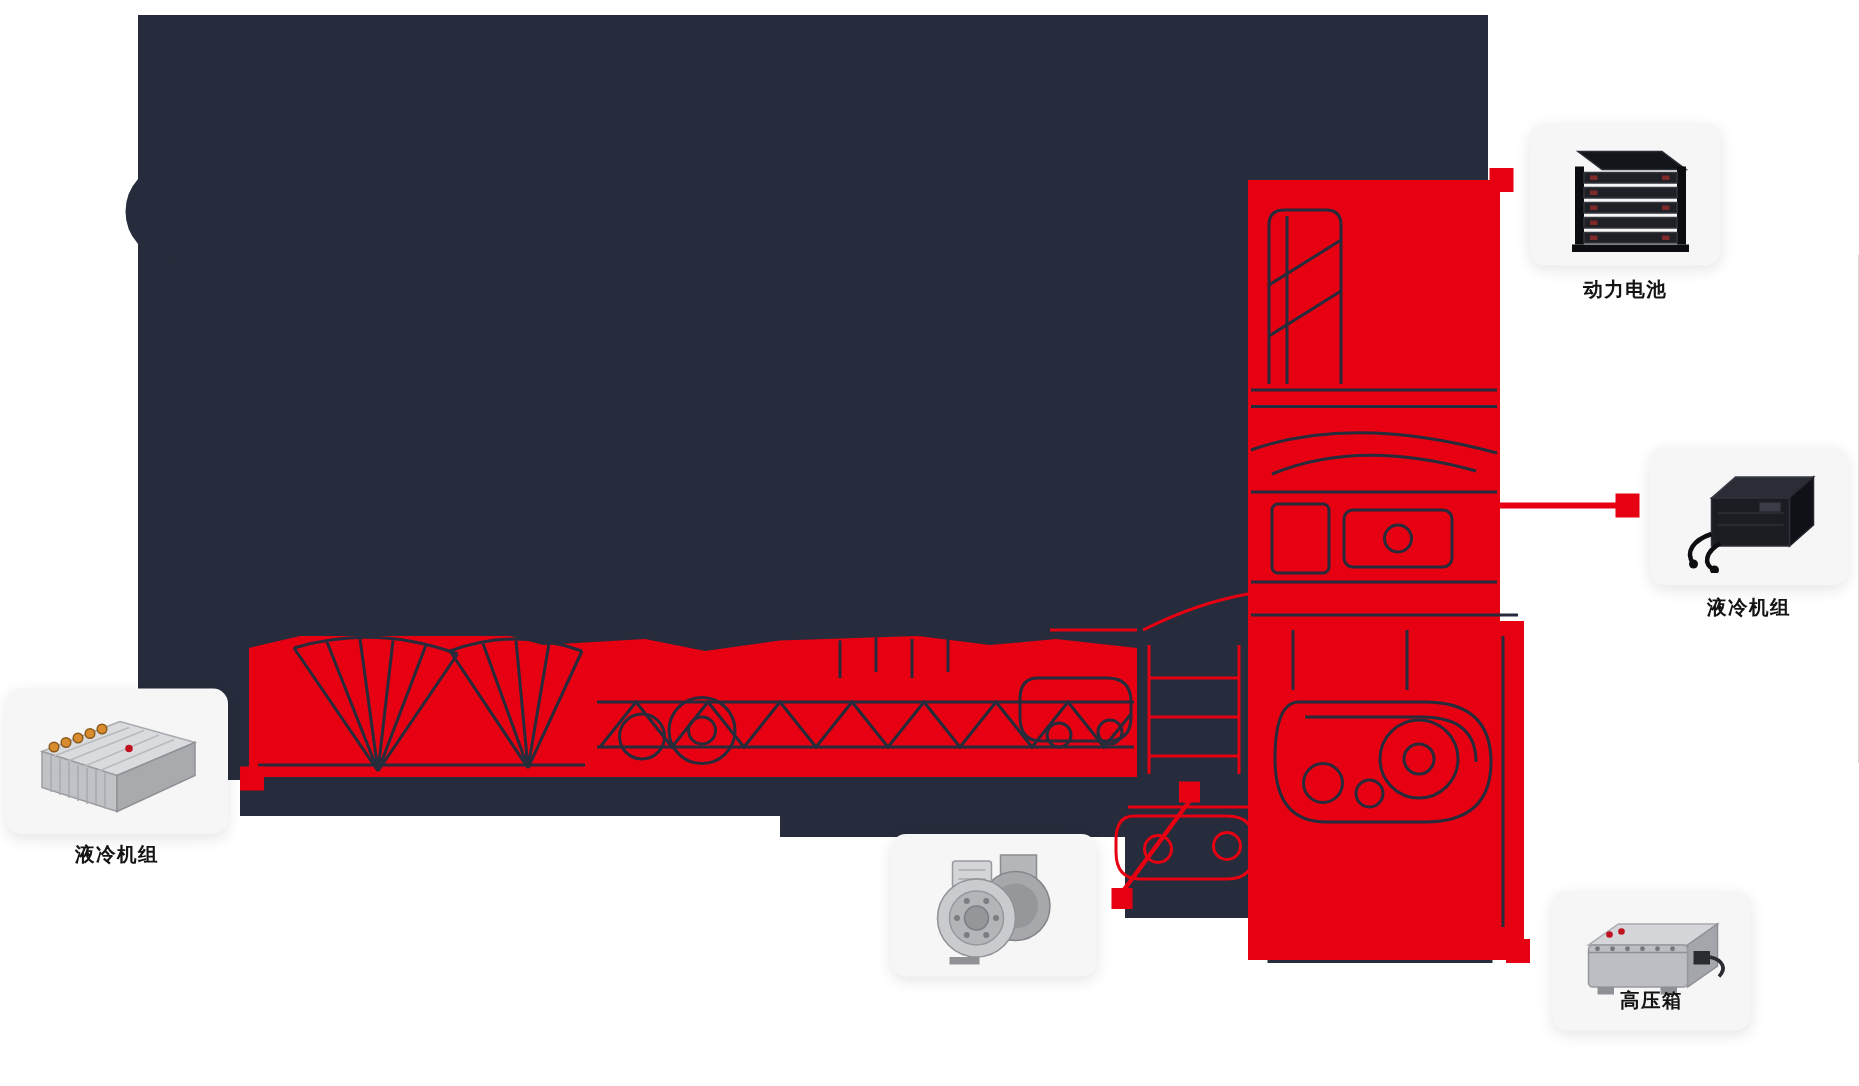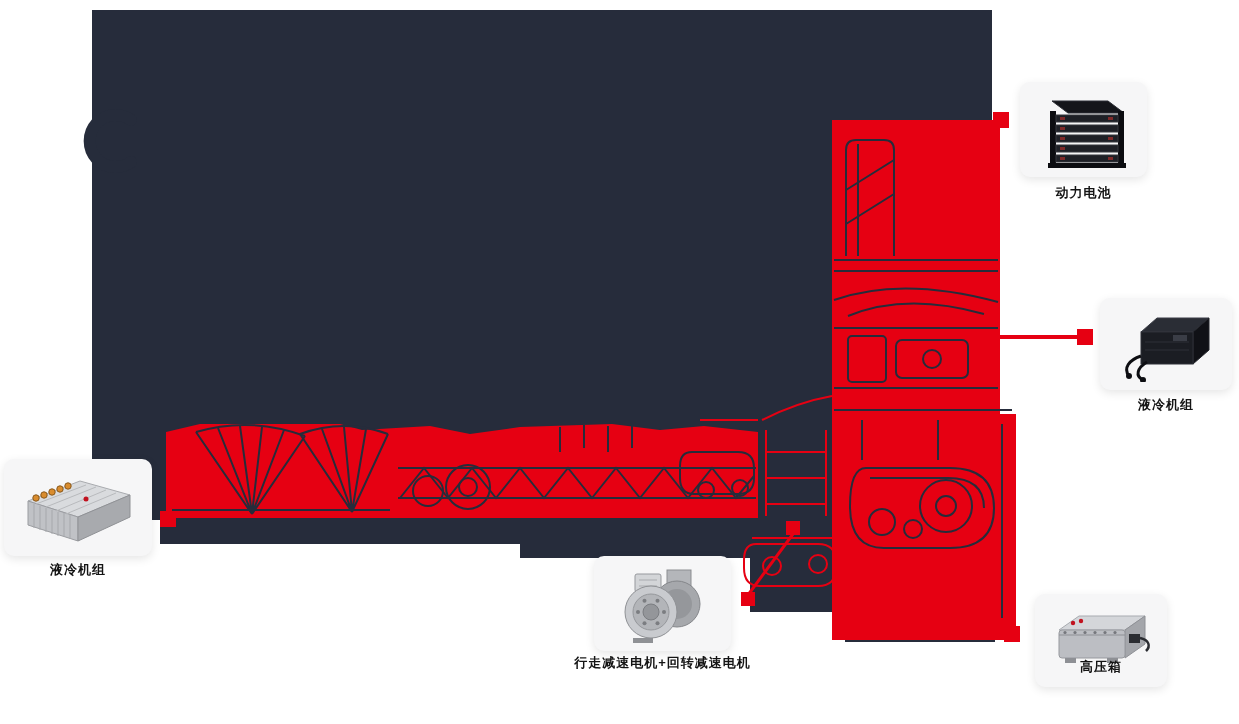--- a/index.html
+++ b/index.html
@@ -202,21 +202,20 @@
         <circle cx="53" cy="50" r="2"></circle>
           <circle cx="46.5" cy="61.3" r="2"></circle>
         <circle cx="33.5" cy="61.3" r="2"></circle>
           <circle cx="27" cy="50" r="2"></circle>
         <circle cx="33.5" cy="38.7" r="2"></circle>
           <circle cx="46.5" cy="38.7" r="2"></circle>
       </g>
       <rect x="22" y="76" width="20" height="5" fill="#8f9195"></rect>
     </svg>
   </div>
-  <div class="label label-motor">行走减速电机+回转减速电机</div>
 
   <div class="card card-controller">
     <svg width="124" height="82" viewBox="0 0 124 82">
       <polygon points="12,34 64,14 114,28 62,50" fill="#d9dbde" stroke="#a9abaf"></polygon>
       <polygon points="12,34 62,50 62,74 12,58" fill="#c0c2c6" stroke="#9a9ca0"></polygon>
       <polygon points="62,50 114,28 114,50 62,74" fill="#a8aaae" stroke="#8f9195"></polygon>
       <path d="M18,37 V61 M24,39 V63 M30,41 V65 M36,43 V67 M42,45 V69 M48,46 V70 M54,48 V72" stroke="#a6a8ac" fill="none"></path>
       <path d="M20,37 L70,18 M30,40 L80,20 M40,44 L90,23 M50,47 L100,26" stroke="#b8babd" fill="none"></path>
       <g fill="#d98c2e" stroke="#8a5a1d">
         <circle cx="20" cy="31" r="3.2"></circle>

